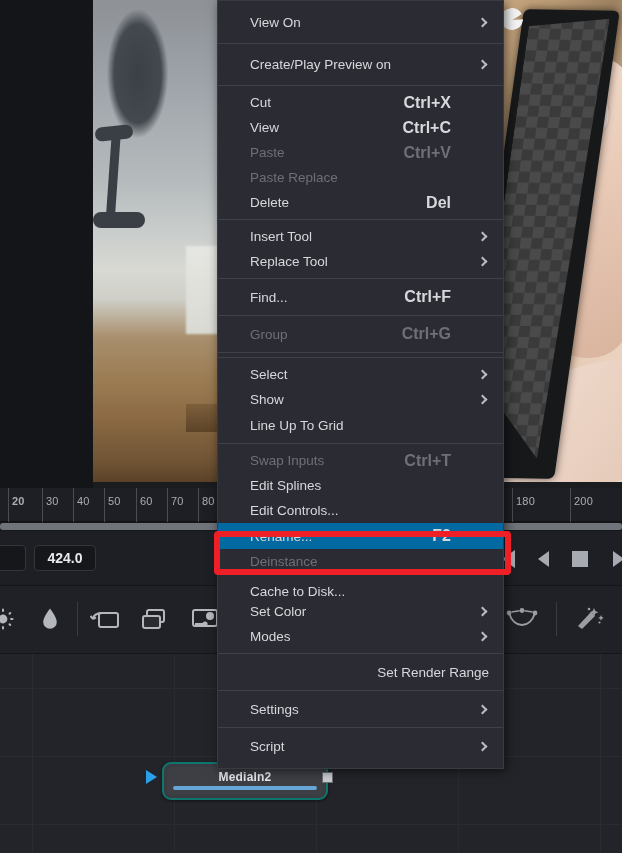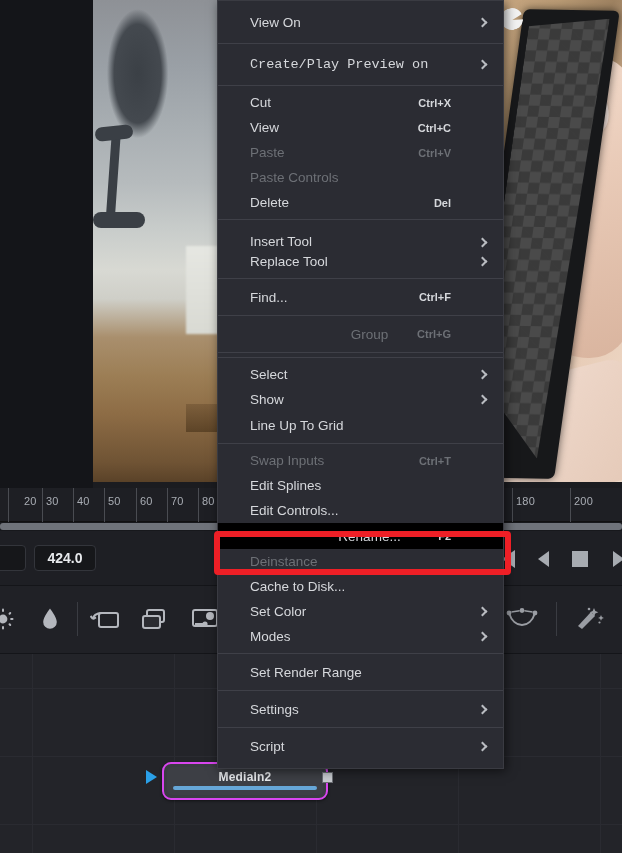--- a/index.html
+++ b/index.html
@@ -180,21 +180,21 @@
   
   #nodegraph{
     position:absolute; left:0; top:654px; width:622px; height:199px;
     background:#232429; overflow:hidden;
   }
   .gridline-v{ position:absolute; top:0; width:1px; height:199px; background:#2a2b31; }
   .gridline-h{ position:absolute; left:0; width:622px; height:1px; background:#2a2b31; }
 
   #node-mediain{
     position:absolute; left:162px; top:762px; width:166px; height:38px;
-    border:2px solid #d946ef; border-radius:9px;
+    border:2px solid #0f766e; border-radius:9px;
     background:#3a3c42;
     box-shadow:0 1px 3px rgba(0,0,0,.5);
   }
   #node-mediain .node-inner{
     position:absolute; left:3px; top:3px; right:3px; bottom:3px;
     background:#3d3f45; border-radius:5px; overflow:hidden;
   }
   #node-mediain .node-label{
     position:absolute; left:0; right:0; top:3px; text-align:center;
     font-size:12px; color:#e8eaed; font-weight:bold; letter-spacing:.2px;
@@ -228,36 +228,36 @@
     display:flex; align-items:center;
     padding:0 14px 0 32px;
     color:#d6d8dc; font-size:13.5px;
     font-family:"Liberation Sans", sans-serif;
     white-space:nowrap;
     cursor:default;
   }
   .mi.disabled{ color:#6d7076; }
   .mi .lbl{ flex:0 0 auto; }
   .mi .accel{
-    position:absolute; right:52px; font-size:11px; color:#d6d8dc; font-weight:bold;
+    position:absolute; right:52px; font-size:16px; color:#d6d8dc; font-weight:bold;
   }
   .mi.disabled .accel{ color:#6d7076; font-weight:bold; }
   .mi .chev{
     position:absolute; right:16px; width:10px; height:14px;
     display:flex; align-items:center; justify-content:center;
   }
   .mi .chev:before{
     content:""; width:5px; height:5px;
     border-right:2px solid #b9bcc1; border-top:2px solid #b9bcc1;
     transform:rotate(45deg);
   }
   .msep{
     height:1px; background:#3f4048; margin:4px 0;
   }
-  .mi.highlighted{ background:#000000;justify-content:center; }
+  .mi.highlighted{ background:#0369a1; }
 
   
   #annot-rename{
     position:absolute; left:214px; top:531px; width:297px; height:44px;
     border:6px solid #ee1f26; border-radius:4px;
     z-index:60; pointer-events:none;
   }
 </style>
 </head>
 <body>
@@ -282,21 +282,21 @@
     <div class="nail"></div>
     <div class="hand-lower"></div>
     <div class="phone-body"></div>
     <div class="phone-screen"></div>
     <div class="phone-notch"></div>
   </div>
 </div>
 
 <div id="ruler">
     <div class="tick" style="left: 8px;"></div>
-    <div class="tick-lbl" style="left: 24px;">20</div>
+    <div class="tick-lbl" style="left: 12px; font-weight: bold;">20</div>
     <div class="tick" style="left: 42px;"></div>
     <div class="tick-lbl" style="left: 46px;">30</div>
     <div class="tick" style="left: 73px;"></div>
     <div class="tick-lbl" style="left: 77px;">40</div>
     <div class="tick" style="left: 104px;"></div>
     <div class="tick-lbl" style="left: 108px;">50</div>
     <div class="tick" style="left: 136px;"></div>
     <div class="tick-lbl" style="left: 140px;">60</div>
     <div class="tick" style="left: 167px;"></div>
     <div class="tick-lbl" style="left: 171px;">70</div>
@@ -431,60 +431,60 @@
   </div>
 </div>
 <div id="node-out-square"></div>
 
 <div id="ctxmenu">
     <div class="mi" style="height: 33px;">
       <span class="lbl">View On</span>
       <span class="chev"></span>
     </div>
     <div class="msep"></div>
-    <div class="mi" style="height: 33px; font-family: Liberation Mono, monospace;">
+    <div class="mi" style="height: 33px;">
       <span class="lbl">Create/Play Preview on</span>
       <span class="chev"></span>
     </div>
     <div class="msep"></div>
     <div class="mi" style="height: 25px;">
       <span class="lbl">Cut</span>
       <span class="accel">Ctrl+X</span>
     </div>
     <div class="mi" style="height: 25px;">
       <span class="lbl">View</span>
       <span class="accel">Ctrl+C</span>
     </div>
     <div class="mi disabled" style="height: 25px;">
       <span class="lbl">Paste</span>
       <span class="accel">Ctrl+V</span>
     </div>
     <div class="mi disabled" style="height: 25px;">
-      <span class="lbl">Paste Controls</span>
+      <span class="lbl">Paste Replace</span>
     </div>
     <div class="mi" style="height: 25px;">
       <span class="lbl">Delete</span>
       <span class="accel">Del</span>
     </div>
     <div class="msep"></div>
-    <div class="mi" style="height: 25px; align-items: flex-end;">
+    <div class="mi" style="height: 25px;">
       <span class="lbl">Insert Tool</span>
       <span class="chev"></span>
     </div>
     <div class="mi" style="height: 25px; align-items: center;">
       <span class="lbl">Replace Tool</span>
       <span class="chev"></span>
     </div>
     <div class="msep"></div>
     <div class="mi" style="height: 28px;">
       <span class="lbl">Find...</span>
       <span class="accel">Ctrl+F</span>
     </div>
     <div class="msep"></div>
-    <div class="mi disabled" style="height: 28px; justify-content: center;">
+    <div class="mi disabled" style="height: 28px;">
       <span class="lbl">Group</span>
       <span class="accel">Ctrl+G</span>
     </div>
     <div class="msep"></div>
     <div class="msep"></div>
     <div class="mi" style="height: 25px;">
       <span class="lbl">Select</span>
       <span class="chev"></span>
     </div>
     <div class="mi" style="height: 25px;">
@@ -505,33 +505,33 @@
     <div class="mi" style="height: 25px;">
       <span class="lbl">Edit Controls...</span>
     </div>
     <div class="mi highlighted" style="height: 26px;">
       <span class="lbl">Rename...</span>
       <span class="accel">F2</span>
     </div>
     <div class="mi disabled" style="height: 25px;">
       <span class="lbl">Deinstance</span>
     </div>
-    <div class="mi" style="height: 25px;">
+    <div class="mi" style="height: 25px; align-items: flex-end;">
       <span class="lbl">Cache to Disk...</span>
     </div>
     <div class="mi" style="height: 25px;">
       <span class="lbl">Set Color</span>
       <span class="chev"></span>
     </div>
     <div class="mi" style="height: 25px;">
       <span class="lbl">Modes</span>
       <span class="chev"></span>
     </div>
     <div class="msep"></div>
-    <div class="mi" style="height: 28px;">
+    <div class="mi" style="height: 28px; justify-content: flex-end;">
       <span class="lbl">Set Render Range</span>
     </div>
     <div class="msep"></div>
     <div class="mi" style="height: 28px;">
       <span class="lbl">Settings</span>
       <span class="chev"></span>
     </div>
     <div class="msep"></div>
     <div class="mi" style="height: 28px;">
       <span class="lbl">Script</span>

